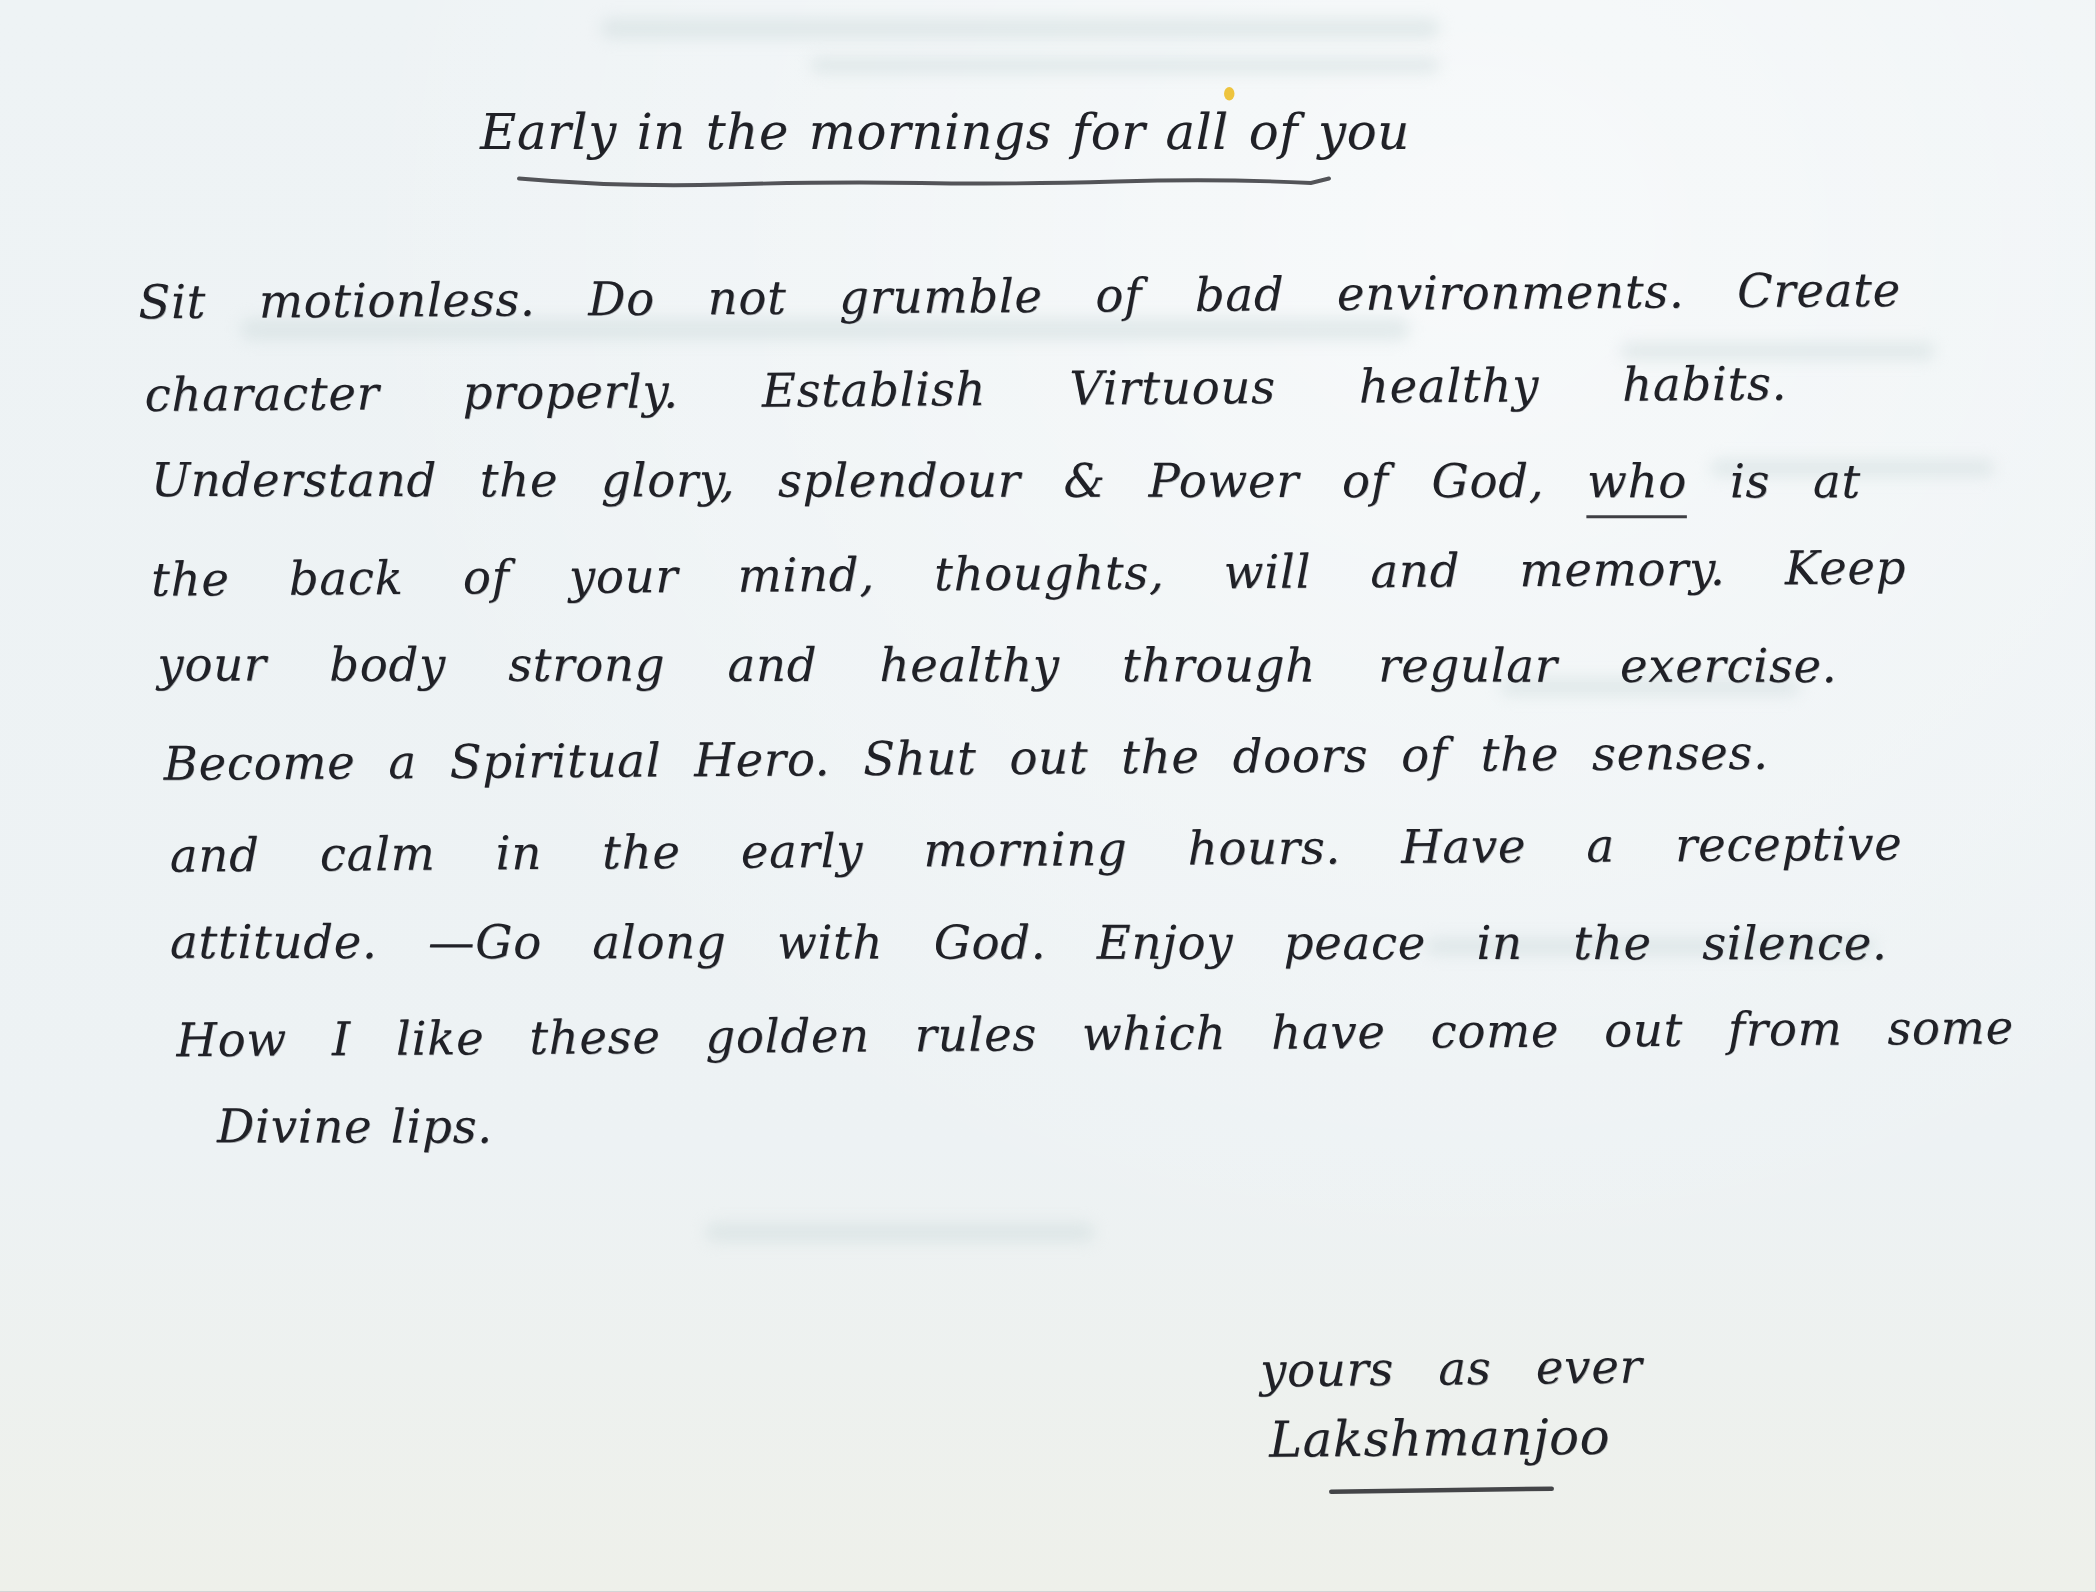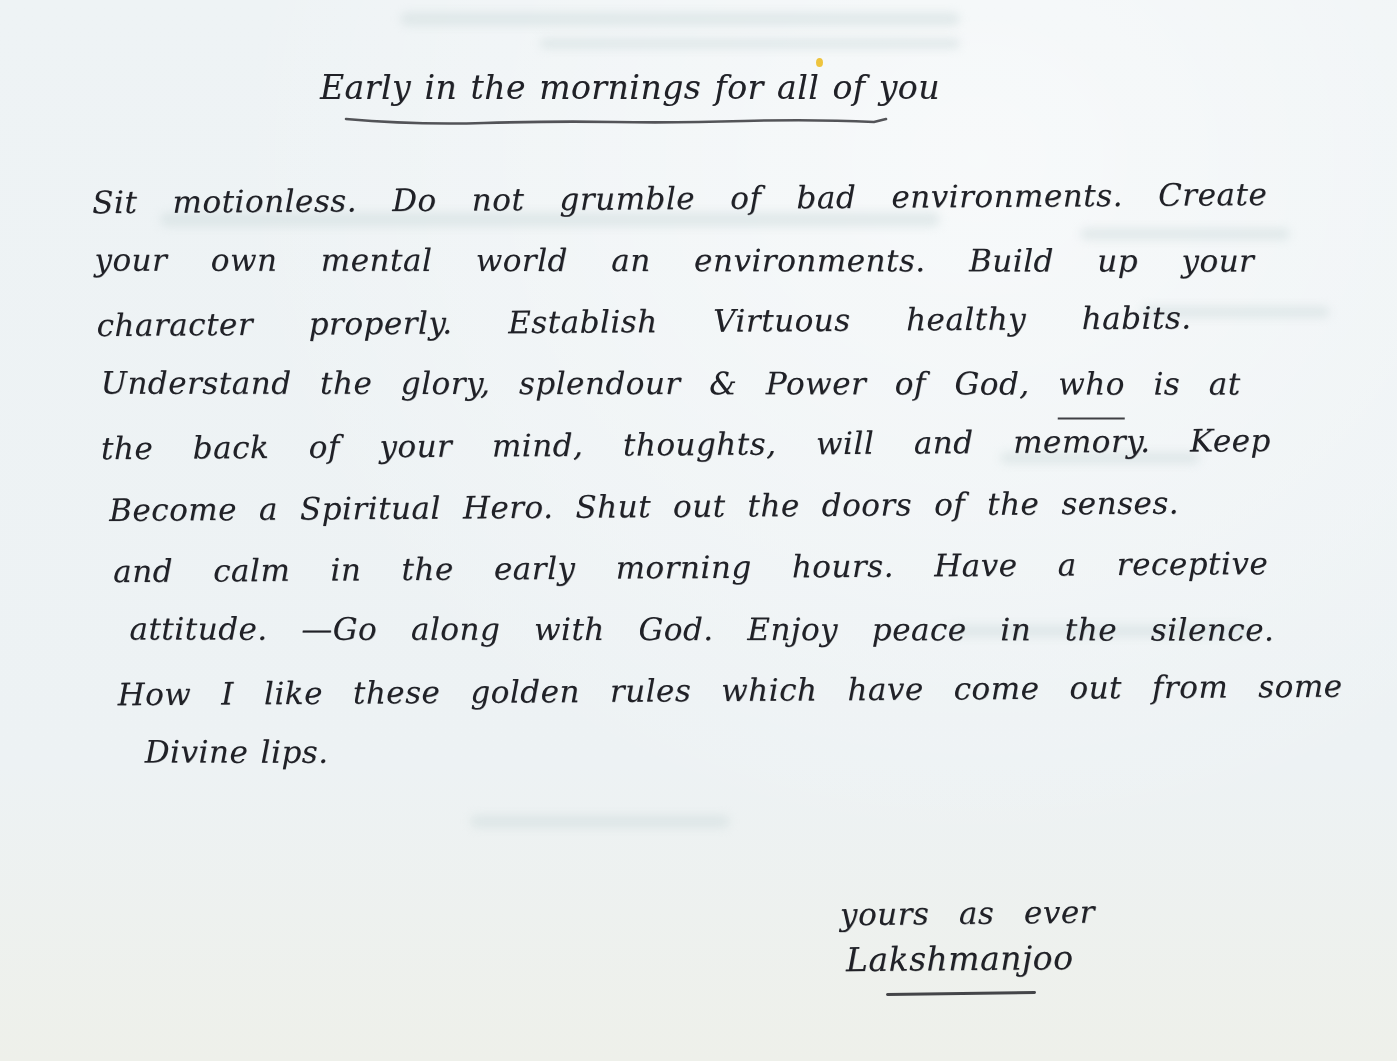--- a/index.html
+++ b/index.html
@@ -48,21 +48,21 @@
     font-size: 31px;
     line-height: 61.5px;
     text-align: justify;
     text-align-last: justify;
     text-justify: inter-word;
     white-space: nowrap;
   }
   .line.no-justify { text-align-last: left; }
   .t1 { transform: rotate(-0.25deg); }
   .t2 { transform: rotate(0.2deg); }
-  .uword { border-bottom: 2.5px solid rgba(30,31,37,.85); padding-bottom: 16px; }
+  .uword { border-bottom: 2.5px solid rgba(30,31,37,.85); padding-bottom: 4px; }
   .sig-closing {
     position: absolute;
     left: 840px; top: 892px;
     width: 255px;
     font-size: 31px;
     line-height: 42px;
     text-align: justify;
     text-align-last: justify;
     white-space: nowrap;
     transform: rotate(-0.6deg);
@@ -120,27 +120,27 @@
 
   <div class="speck"></div>
 
   <div class="title hand">Early in the mornings for all of you</div>
   <svg class="title-underline" viewBox="0 0 545 18" preserveAspectRatio="none">
     <path d="M2,7 Q 70,13 140,11 T 270,10 T 400,9 T 530,10 l 12,-3" fill="none" stroke="#2a2b30" stroke-width="2.6" stroke-linecap="round" opacity="0.8"></path>
   </svg>
 
   <div class="body-block">
     <div class="line hand t1" style="width:1175px;">Sit motionless. Do not grumble of bad environments. Create</div>
-    <div class="line hand t2" style="width:1160px; margin-left:2px;">your own mental world an environments. Build up your</div>
     <div class="line hand t1" style="width:1095px; margin-left:4px;">character properly. Establish Virtuous healthy habits.</div>
     <div class="line hand t2" style="width:1140px; margin-left:8px;"><span>Understand the glory, splendour &amp; Power of God, </span><span class="uword">who</span><span> is at</span></div>
     <div class="line hand t1" style="width:1170px; margin-left:8px;">the back of your mind, thoughts, will and memory. Keep</div>
+    <div class="line hand t2" style="width:1120px; margin-left:12px;">your body strong and healthy through regular exercise.</div>
     <div class="line hand t1" style="width:1070px; margin-left:16px;">Become a Spiritual Hero. Shut out the doors of the senses.</div>
     <div class="line hand t1" style="width:1155px; margin-left:20px;">and calm in the early morning hours. Have a receptive</div>
-    <div class="line hand t2" style="width:1145px; margin-left:36px;">attitude. —Go along with God. Enjoy peace in the silence.</div>
+    <div class="line hand t2" style="width:1145px; margin-left:20px;">attitude. —Go along with God. Enjoy peace in the silence.</div>
     <div class="line hand t1" style="width:1225px; margin-left:24px;">How I like these golden rules which have come out from some</div>
     <div class="line hand no-justify t2" style="width:1100px; margin-left:51px;">Divine lips.</div>
   </div>
 
   <div class="sig-closing hand">yours as ever</div>
   <div class="sig-name hand">Lakshmanjoo</div>
   <div class="sig-underline"></div>
 
 </div>
 

